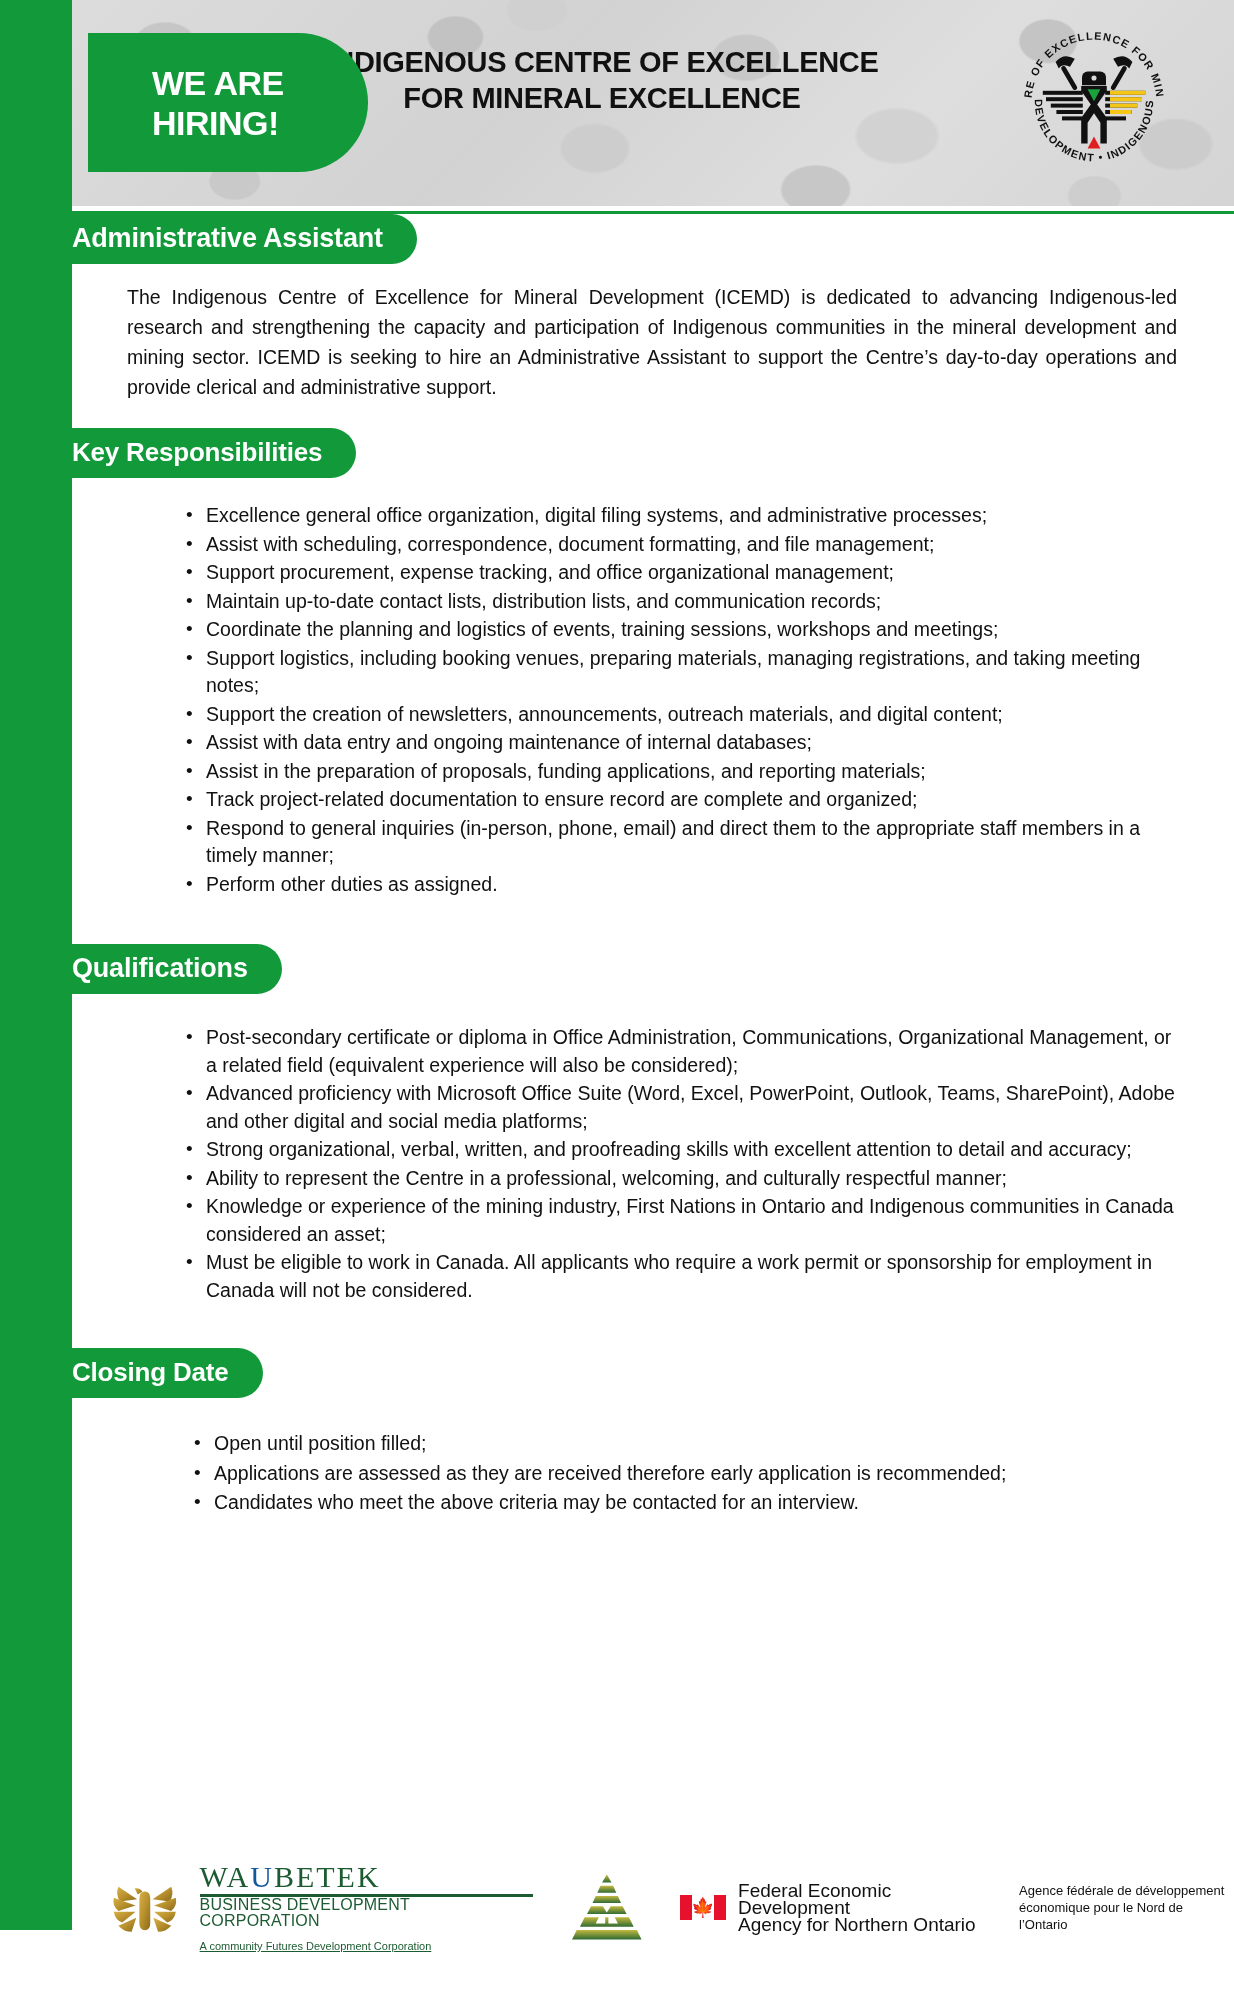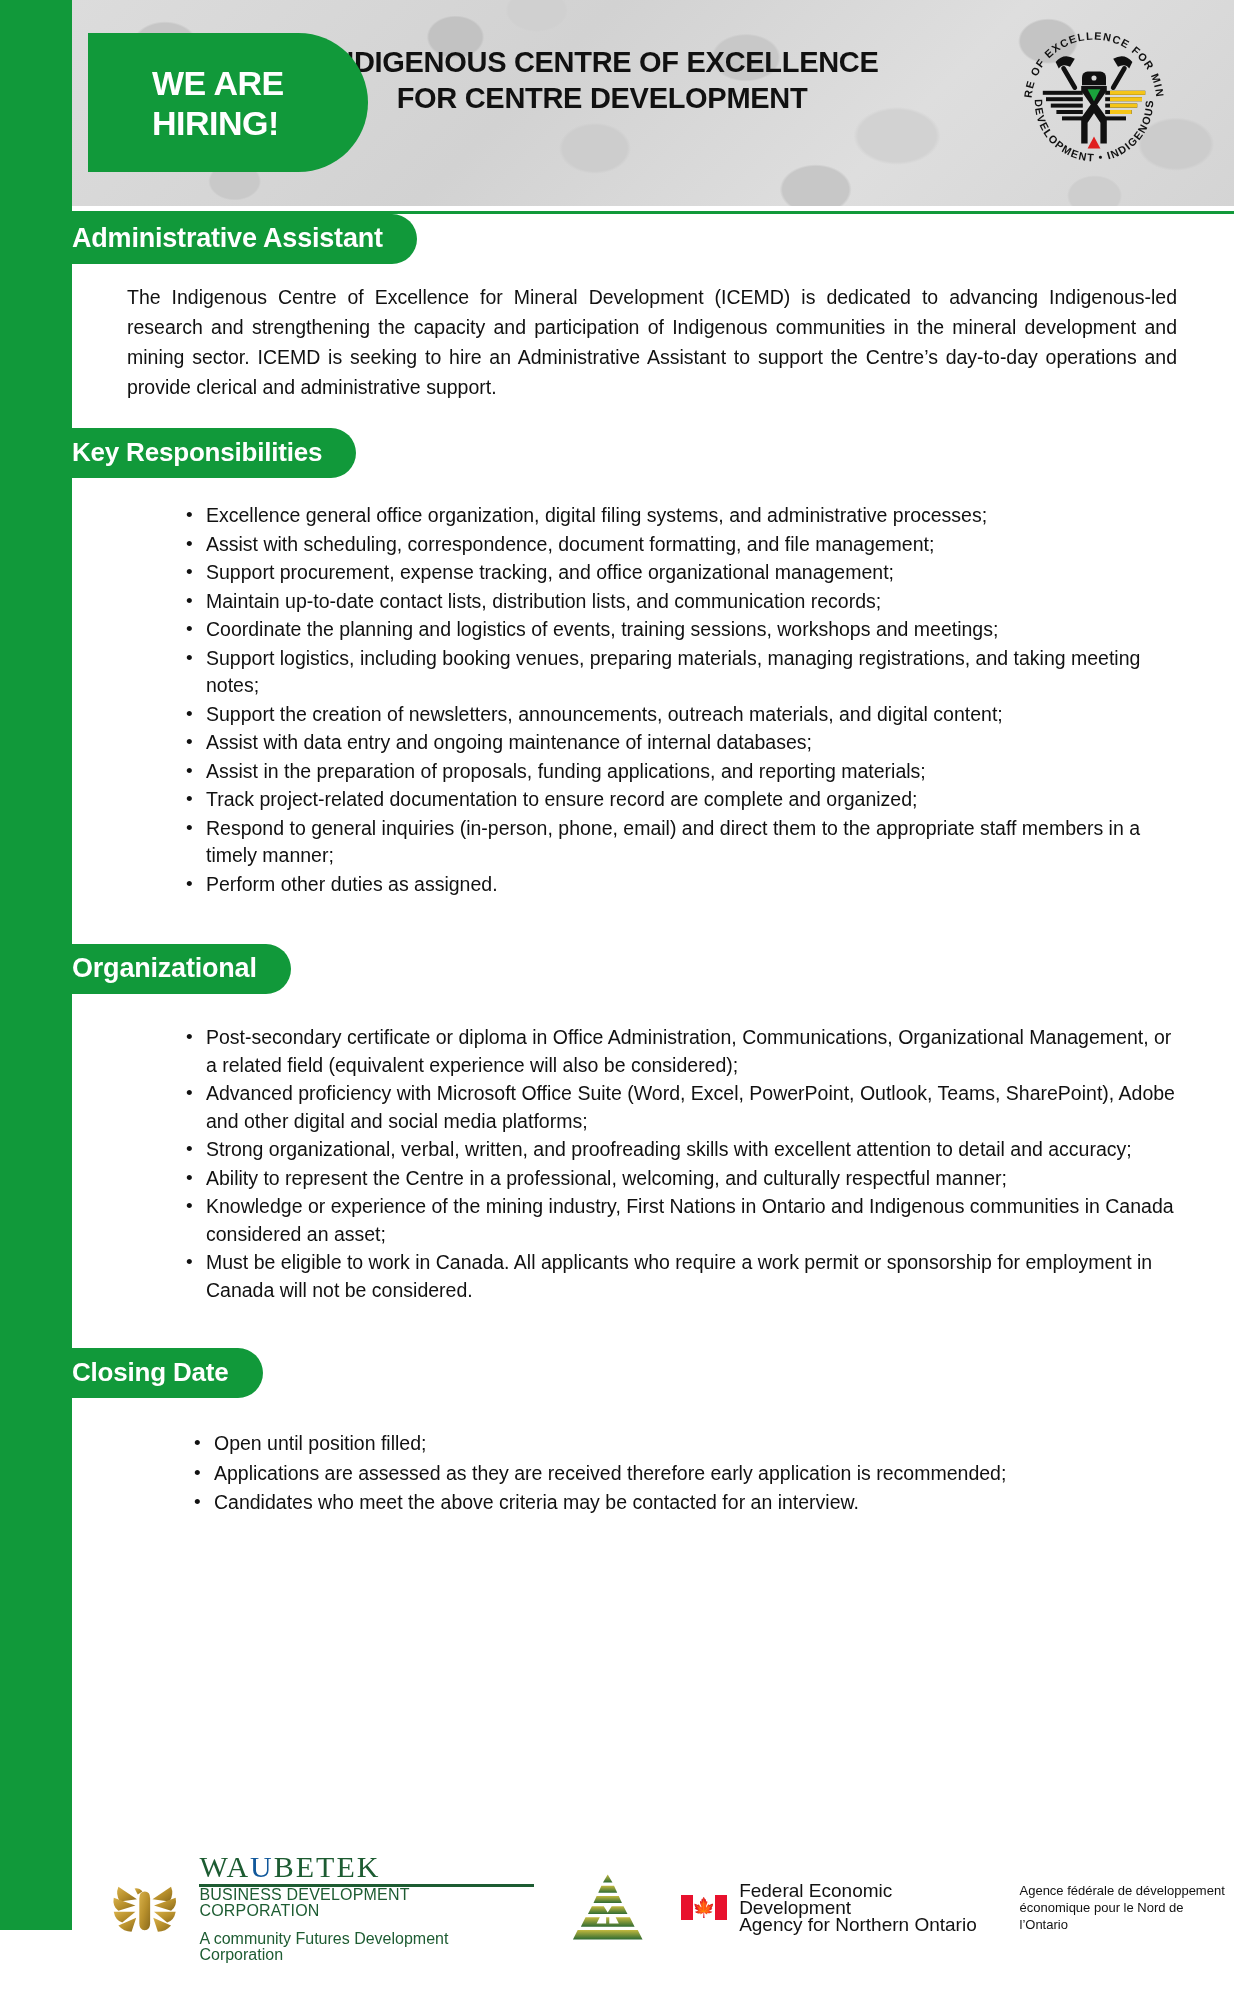--- a/index.html
+++ b/index.html
@@ -215,21 +215,21 @@
     border-bottom: 3px solid #1d5c32;
     padding-bottom: 2px;
     font-family: "Liberation Serif", serif;
   }
   .waub-name .b { color: #11589b; }
   .waub-sub1 {
     font-size: 16px; font-weight: normal; letter-spacing: 0.2px;
     color: #1d5c32; margin-top: 0;
   }
   .waub-sub2 {
-    font-size: 16px; color: #1d5c32; margin-top: 12px;
+    font-size: 11px; color: #1d5c32; margin-top: 12px; text-decoration: underline;
   }
   .canada-block { display: flex; align-items: center; gap: 12px; }
   .flag {
     width: 46px; height: 25px;
     position: relative; background: #ffffff;
     display: inline-block;
   }
   .flag::before, .flag::after {
     content: ""; position: absolute; top: 0; width: 12px; height: 25px;
     background: #e8112d;
@@ -257,21 +257,21 @@
 
 <div id="poster">
 
   <div class="left-rail"></div>
 
   <div class="header">
     <div class="rock-texture"></div>
 
     <div class="header-title">
       <div>INDIGENOUS CENTRE OF EXCELLENCE</div>
-      <div>FOR CENTRE DEVELOPMENT</div>
+      <div>FOR MINERAL EXCELLENCE</div>
     </div>
 
     <div class="logo-wrap">
       <svg viewBox="0 0 200 200" width="160" height="160">
         <defs>
           <path id="ringTop" d="M 22,100 A 78,78 0 0 1 178,100" fill="none"></path>
           <path id="ringBot" d="M 26,100 A 74,74 0 0 0 174,100" fill="none"></path>
         </defs>
         <text font-family="Liberation Sans, sans-serif" font-size="13.5" font-weight="bold" fill="#111111" letter-spacing="1.6">
           <textPath href="#ringTop" startOffset="50%" text-anchor="middle">CENTRE OF EXCELLENCE FOR MINERAL</textPath>
@@ -356,21 +356,21 @@
         <li>Assist in the preparation of proposals, funding applications, and reporting materials;</li>
         <li>Track project-related documentation to ensure record are complete and organized;</li>
         <li>Respond to general inquiries (in-person, phone, email) and direct them to the appropriate staff members in a timely manner;</li>
         <li>Perform other duties as assigned.</li>
       </ul>
     </div>
 
     
     <div class="sect" style="margin-top:46px">
       <div class="tab big">
-        <span>Organizational</span>
+        <span>Qualifications</span>
       </div>
       <ul class="bullets" style="margin-top:30px">
         <li>Post-secondary certificate or diploma in Office Administration, Communications, Organizational Management, or a related field (equivalent experience will also be considered);</li>
         <li>Advanced proficiency with Microsoft Office Suite (Word, Excel, PowerPoint, Outlook, Teams, SharePoint), Adobe and other digital and social media platforms;</li>
         <li>Strong organizational, verbal, written, and proofreading skills with excellent attention to detail and accuracy;</li>
         <li>Ability to represent the Centre in a professional, welcoming, and culturally respectful manner;</li>
         <li>Knowledge or experience of the mining industry, First Nations in Ontario and Indigenous communities in Canada considered an asset;</li>
         <li>Must be eligible to work in Canada. All applicants who require a work permit or sponsorship for employment in Canada will not be considered.</li>
       </ul>
     </div>

